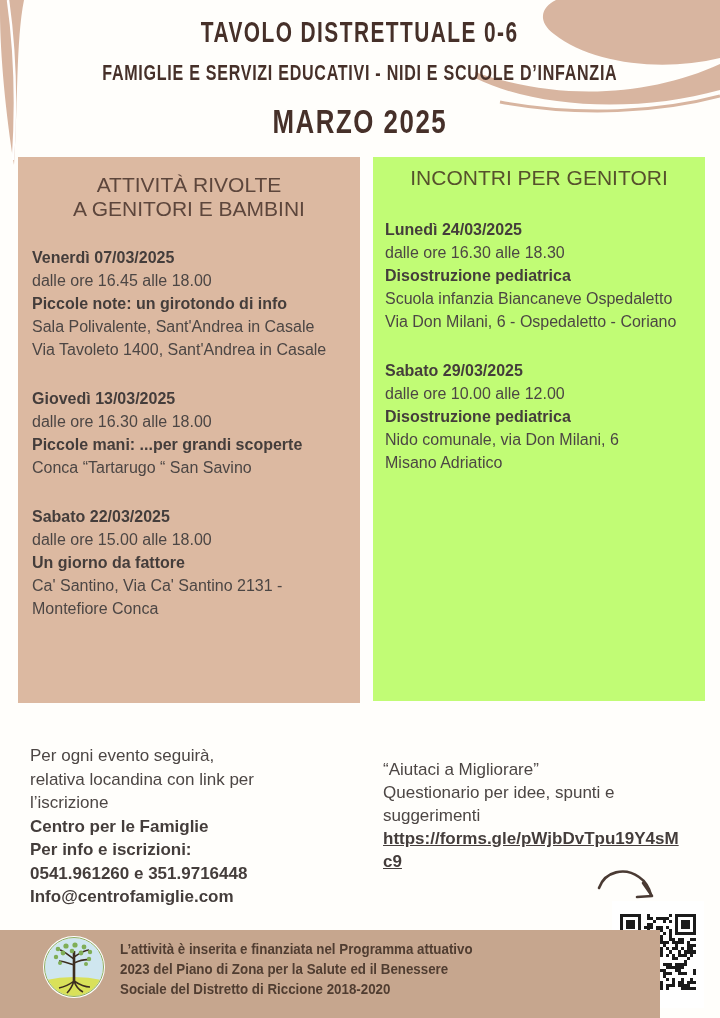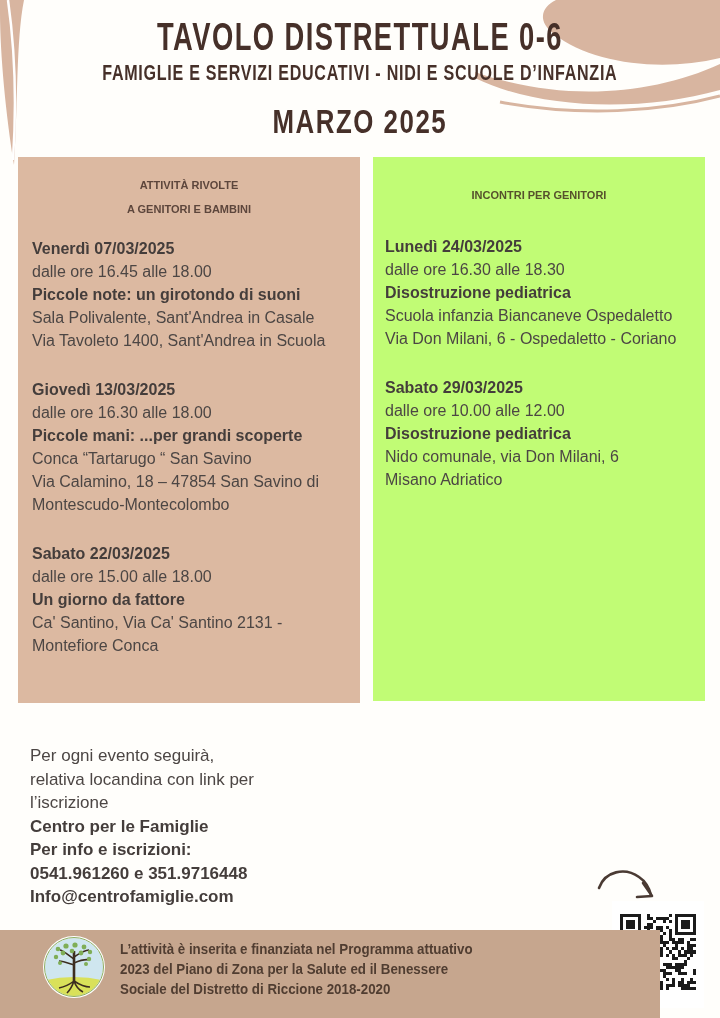--- a/index.html
+++ b/index.html
@@ -11,35 +11,35 @@
   }
   svg { display:block; }
 
   
   .decor-tr { position:absolute; top:0; right:0; width:250px; height:118px; }
   .decor-tl { position:absolute; top:0; left:0; width:34px; height:170px; }
 
   
   .hdr { position:absolute; left:0; width:720px; text-align:center; white-space:nowrap; }
   .cond { display:inline-block; transform-origin:50% 50%; }
-  .title-line { top:16px; font-size:38px; font-weight:bold; letter-spacing:2px; color:var(--brown-dark,#463029); }
+  .title-line { top:16px; font-size:29px; font-weight:bold; letter-spacing:2px; color:var(--brown-dark,#463029); }
   .title-line .cond { transform:scaleX(0.72); }
   .subtitle-line { top:60px; font-size:22px; font-weight:bold; letter-spacing:1px; color:var(--brown-dark,#463029); }
   .subtitle-line .cond { transform:scaleX(0.73); }
   .month-line { top:102px; font-size:34px; font-weight:bold; letter-spacing:2px; color:var(--brown-dark,#463029); }
   .month-line .cond { transform:scaleX(0.76); }
 
   
   .panel { position:absolute; top:157px; box-sizing:border-box; font-size:16px; line-height:23px; }
   .panel-left { left:18px; width:342px; height:546px; background:var(--tan-panel,#dcb9a1); padding:16px 14px; }
   .panel-right { left:373px; width:332px; height:544px; background:var(--green-panel,#c1fc75); padding:9px 12px; }
-  .panel-heading { text-align:center; font-weight:bold; font-size:11px; line-height:24px; }
+  .panel-heading { text-align:center; font-weight:normal; font-size:21px; line-height:24px; }
   .panel-left .panel-heading { color:var(--heading-brown,#5d463c); }
-  .panel-right .panel-heading { color:var(--heading-olive,#56512c);margin-top:17px; }
-  .events-left { margin-top:16px; }
+  .panel-right .panel-heading { color:var(--heading-olive,#56512c); }
+  .events-left { margin-top:25px; }
   .events-right { margin-top:28px; }
   .event { margin-bottom:26px; }
   .b { font-weight:bold; color:var(--text-bold,#443d3b); }
 
   
   .info-block { position:absolute; left:30px; top:744px; width:290px; font-size:17px; line-height:23.5px; }
   .survey-block { position:absolute; left:383px; top:758px; width:302px; font-size:17px; line-height:23px; }
   .survey-link { font-weight:bold; color:var(--text-bold,#443d3b); text-decoration:underline; word-break:break-all; }
 
   .arrow-wrap { position:absolute; left:596px; top:866px; width:64px; height:42px; }
@@ -84,30 +84,29 @@
 
   <div class="panel panel-left">
     <div class="panel-heading">
       <div>ATTIVITÀ RIVOLTE</div>
       <div>A GENITORI E BAMBINI</div>
     </div>
     <div class="events-left">
       <div class="event">
         <div class="b">Venerdì 07/03/2025</div>
         <div>dalle ore 16.45 alle 18.00</div>
-        <div class="b">Piccole note: un girotondo di suoni</div>
+        <div class="b">Piccole note: un girotondo di info</div>
         <div>Sala Polivalente, Sant'Andrea in Casale</div>
-        <div>Via Tavoleto 1400, Sant'Andrea in Scuola</div>
+        <div>Via Tavoleto 1400, Sant'Andrea in Casale</div>
       </div>
       <div class="event">
         <div class="b">Giovedì 13/03/2025</div>
         <div>dalle ore 16.30 alle 18.00</div>
         <div class="b">Piccole mani: ...per grandi scoperte</div>
         <div>Conca “Tartarugo “ San Savino</div>
-        <div>Via Calamino, 18 – 47854 San Savino di Montescudo-Montecolombo</div>
       </div>
       <div class="event">
         <div class="b">Sabato 22/03/2025</div>
         <div>dalle ore 15.00 alle 18.00</div>
         <div class="b">Un giorno da fattore</div>
         <div>Ca' Santino, Via Ca' Santino 2131 - Montefiore Conca</div>
       </div>
     </div>
   </div>
 
@@ -134,20 +133,26 @@
   <div class="info-block">
     <div>Per ogni evento seguirà,</div>
     <div>relativa locandina con link per</div>
     <div>l’iscrizione</div>
     <div class="b">Centro per le Famiglie</div>
     <div class="b">Per info e iscrizioni:</div>
     <div class="b">0541.961260 e 351.9716448</div>
     <div class="b">Info@centrofamiglie.com</div>
   </div>
 
+  <div class="survey-block">
+    <div>“Aiutaci a Migliorare”</div>
+    <div>Questionario per idee, spunti e</div>
+    <div>suggerimenti</div>
+    <div class="survey-link">https://forms.gle/pWjbDvTpu19Y4sMc9</div>
+  </div>
 
   <div class="arrow-wrap">
     <svg viewBox="0 0 64 42" width="64" height="42" aria-hidden="true">
       <path d="M3,22 C9,5 29,1 43,11 C49,15 53,21 55,29" stroke="#4a3a33" stroke-width="2.6" fill="none" stroke-linecap="round"></path>
       <path d="M47,17 L56,30 L41,31" stroke="#4a3a33" stroke-width="2.6" fill="none" stroke-linecap="round" stroke-linejoin="round"></path>
     </svg>
   </div>
 
   <div class="qr-box">
     <svg id="qr-svg" viewBox="0 0 25 25" shape-rendering="crispEdges" aria-hidden="true">

